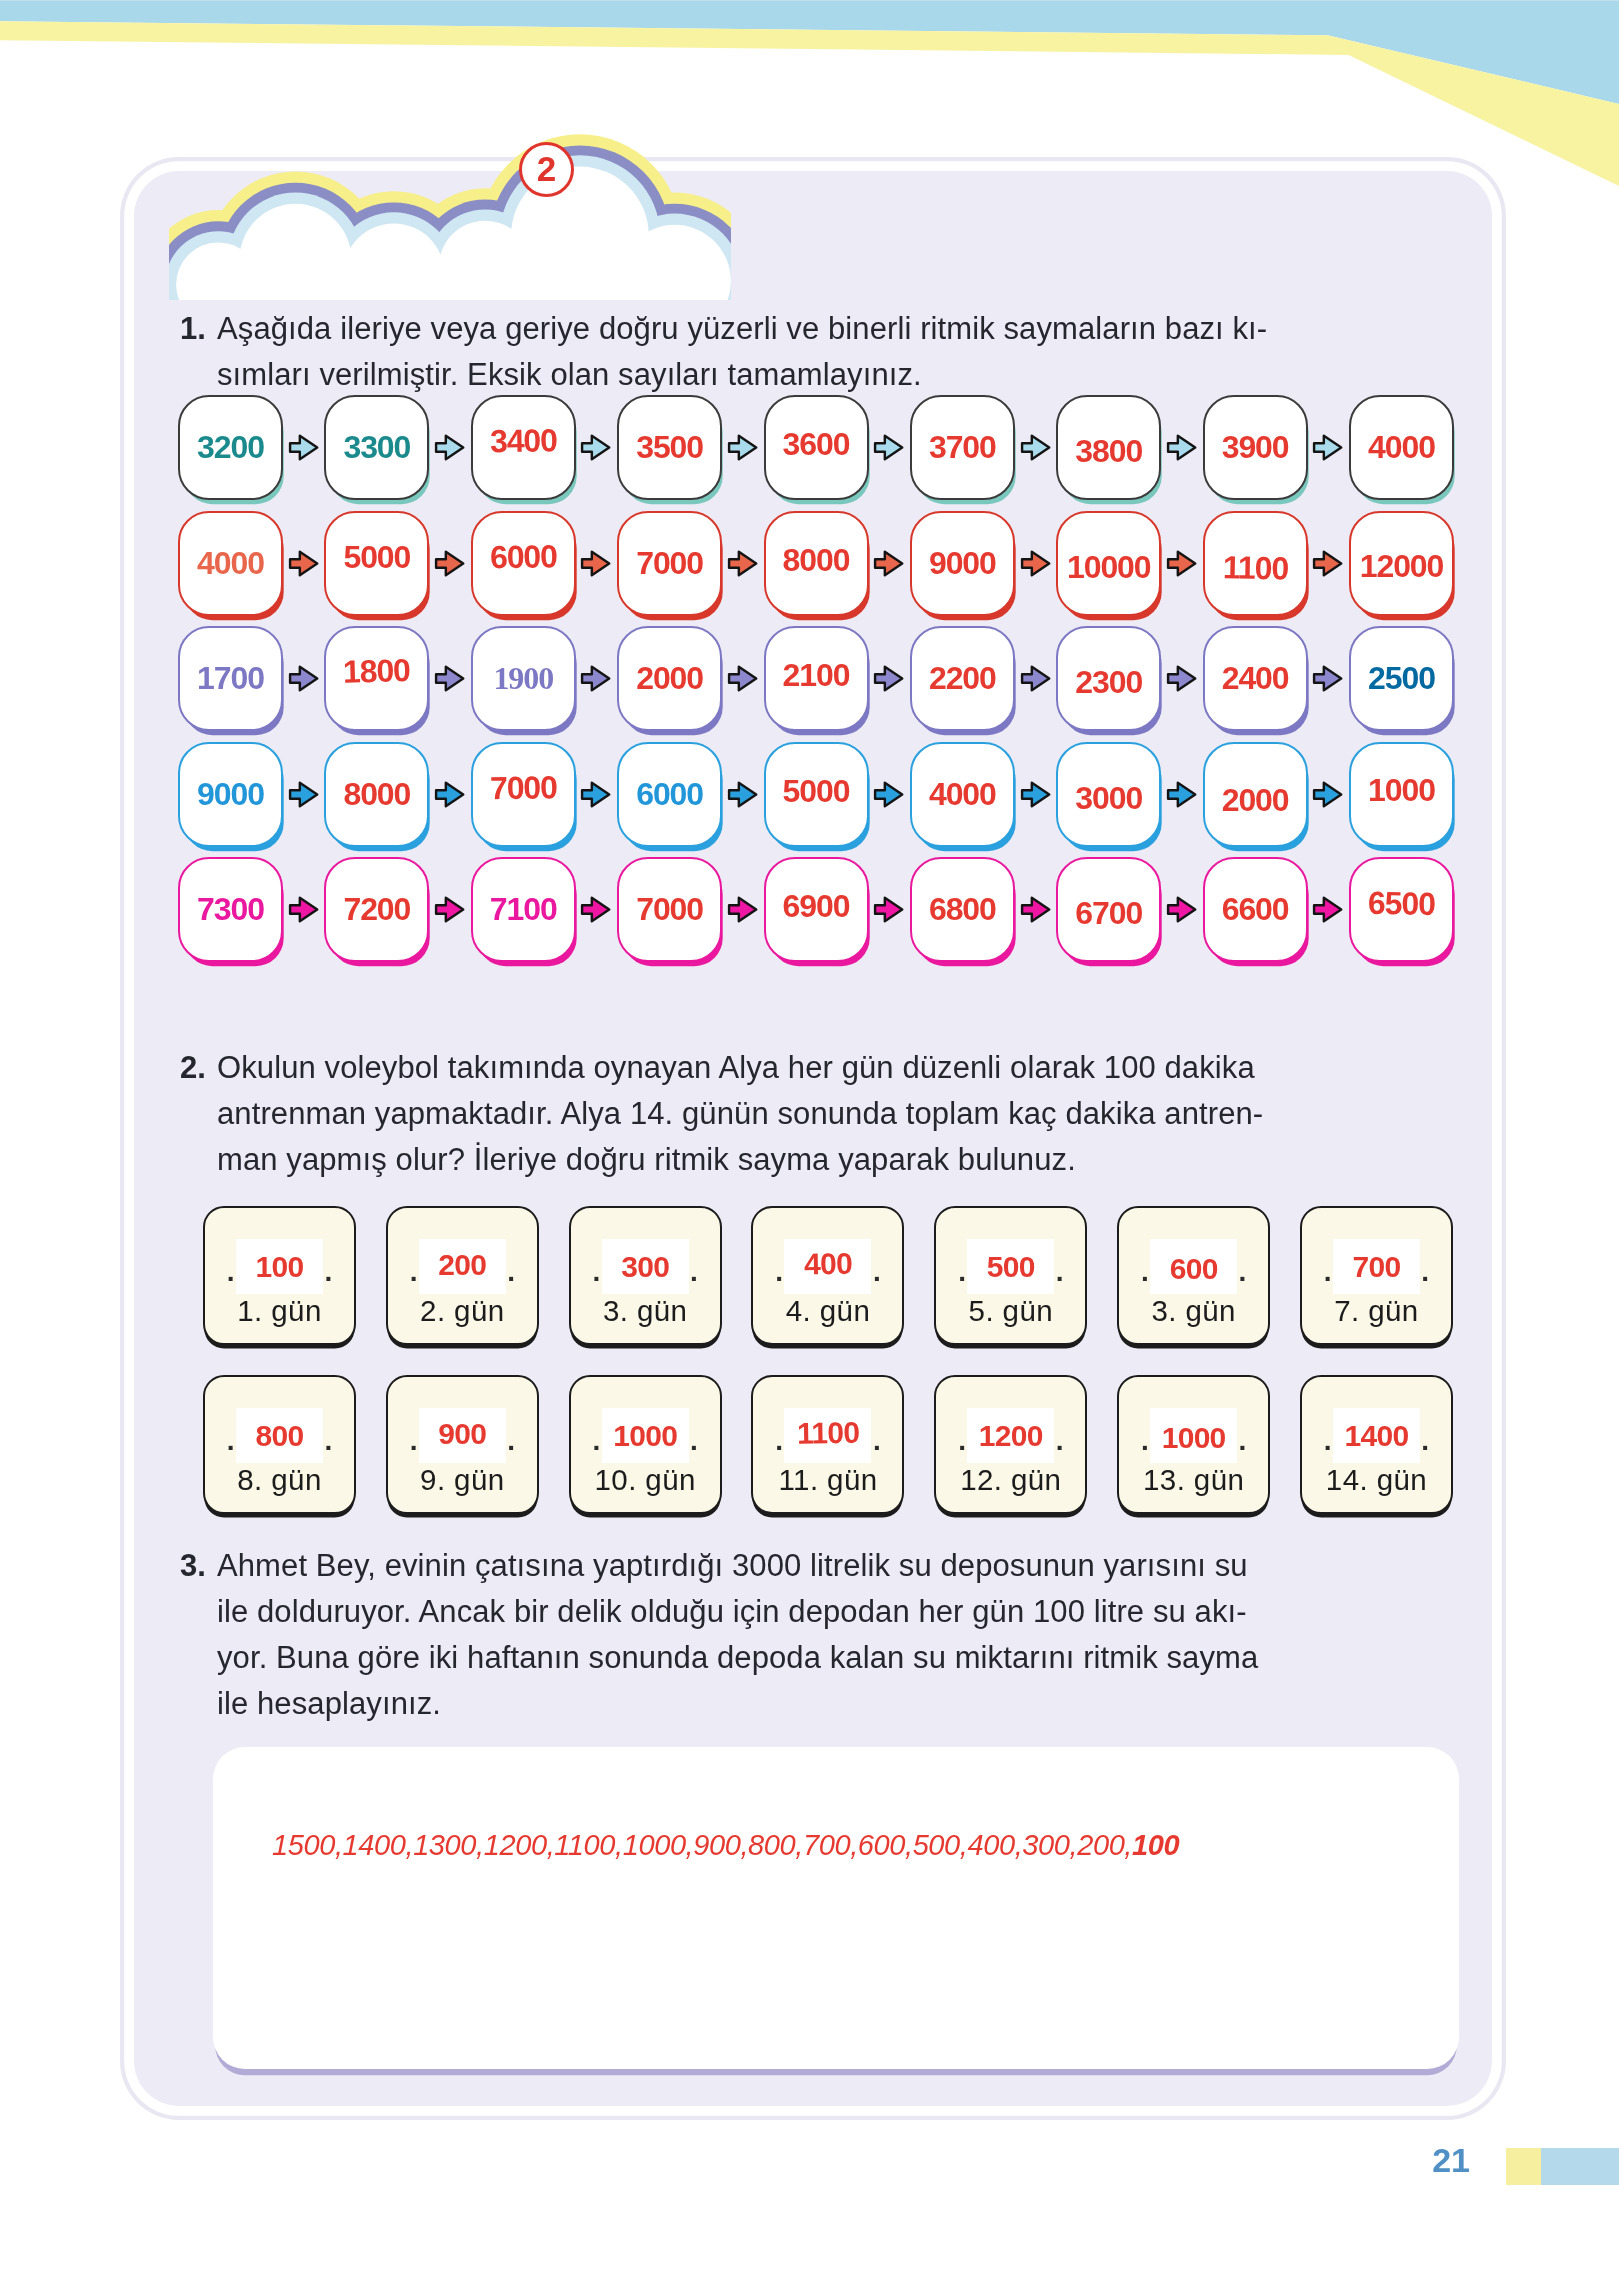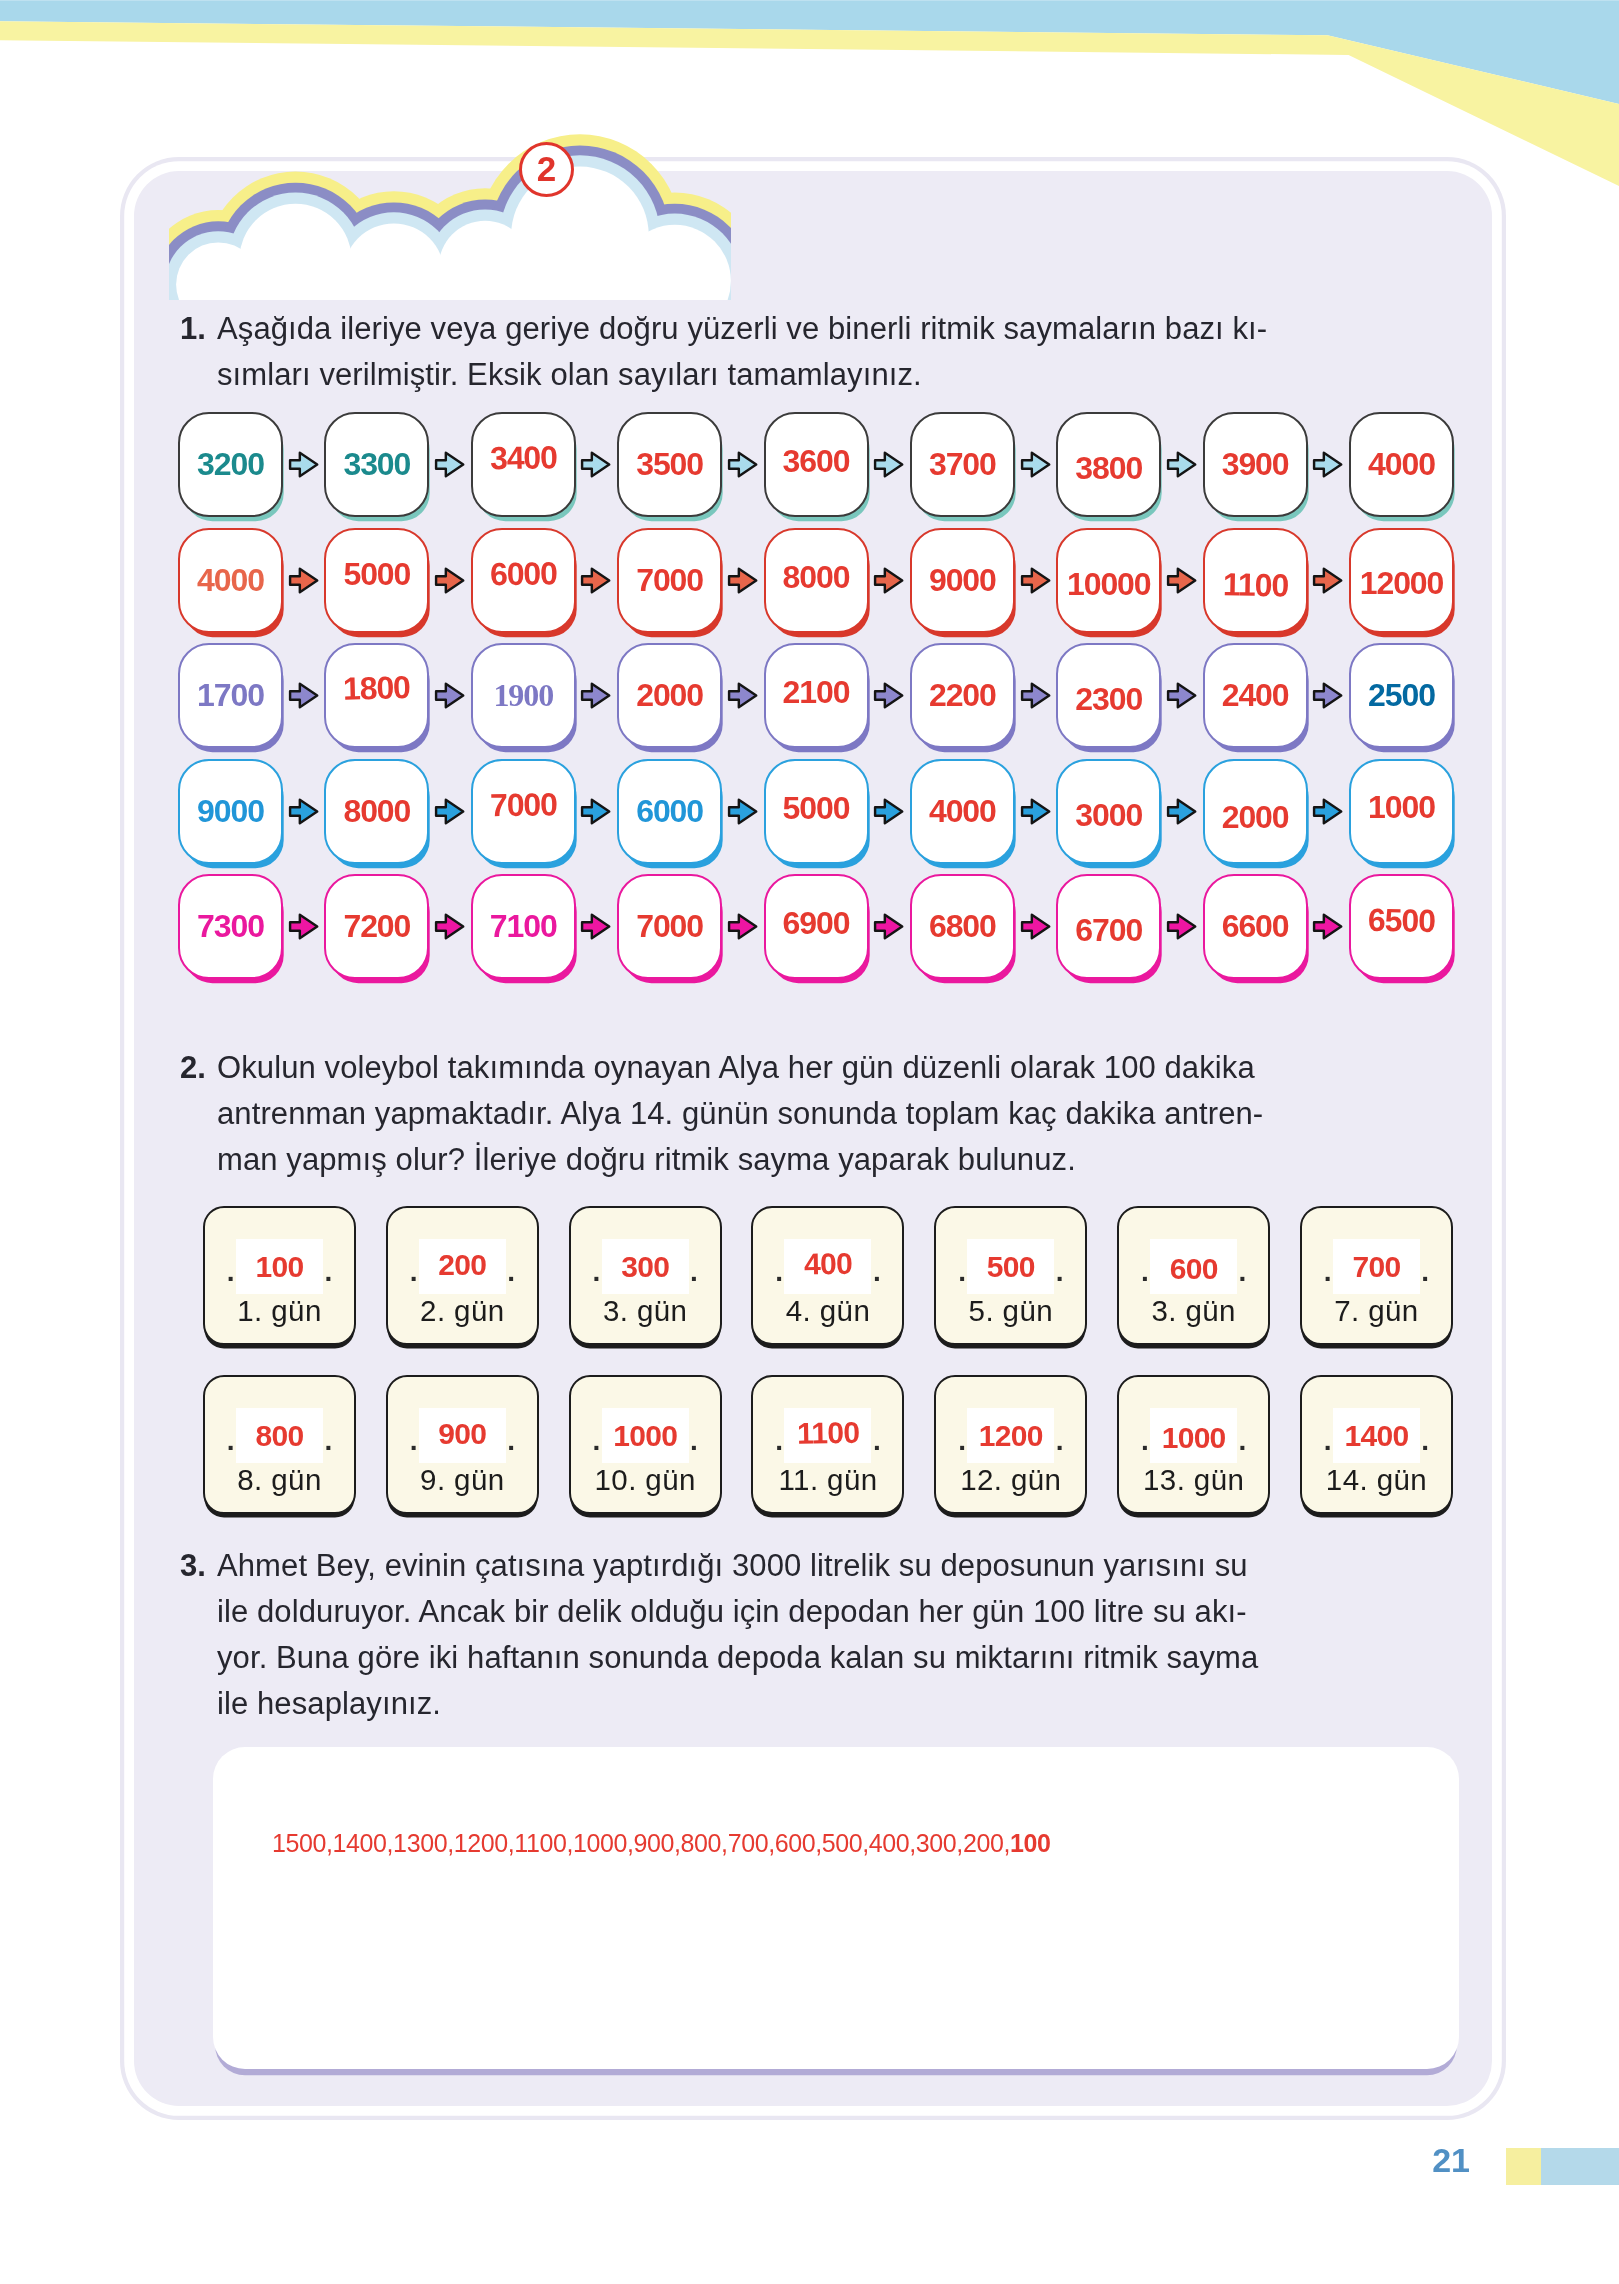--- a/index.html
+++ b/index.html
@@ -42,21 +42,21 @@
 
   
   .question { position:absolute; left:46px; width:1281px; display:flex; }
   .q-marker { width:37px; font-size:31px; font-weight:700; line-height:1.48; flex:0 0 auto; }
   .q-text   { flex:1; font-size:31px; line-height:1.48; white-space:pre-line; letter-spacing:0.1px; }
   #q1 { top:135px; }
   #q2 { top:874px; }
   #q3 { top:1372px; }
 
   
-  #chains { position:absolute; left:44px; top:241px; width:1276px; }
+  #chains { position:absolute; left:44px; top:224px; width:1276px; }
   .chain-row {
     display:flex; align-items:center; justify-content:space-between;
     height:105px; margin-bottom:10.5px;
   }
   .cell {
     width:105px; height:105px; flex:0 0 auto;
     background:#ffffff;
     border:2.5px solid var(--outline);
     border-radius:31px;
     box-shadow: 3.5px 7px 0 -2.8px var(--shadow);
@@ -111,22 +111,23 @@
 
   
   #q3-box {
     position:absolute; left:79px; top:1576px;
     width:1246px; height:322px;
     background:#ffffff; border-radius:32px;
     box-shadow: 0 8.4px 0 -2.1px #b2abd6;
   }
   #q3-answer {
     position:absolute; left:59px; top:82px;
-    font-size:25px; color:#e63a30; letter-spacing:-0.4px;
+    font-size:29px; color:#e63a30; letter-spacing:-0.4px;
     white-space:nowrap;
+    font-style:italic;
   }
   #q3-answer .bold-last { font-weight:700; }
 
   
   #page-number {
     position:absolute; left:1407px; top:2141px; width:63px;
     font-size:34px; font-weight:700; color:#5190c4; text-align:right;
   }
   #corner-yellow { position:absolute; left:1506px; top:2148px; width:35px; height:37px; background:#f6ef9f; }
   #corner-blue   { position:absolute; left:1541px; top:2148px; width:79px; height:37px; background:#b4d9ea; }

